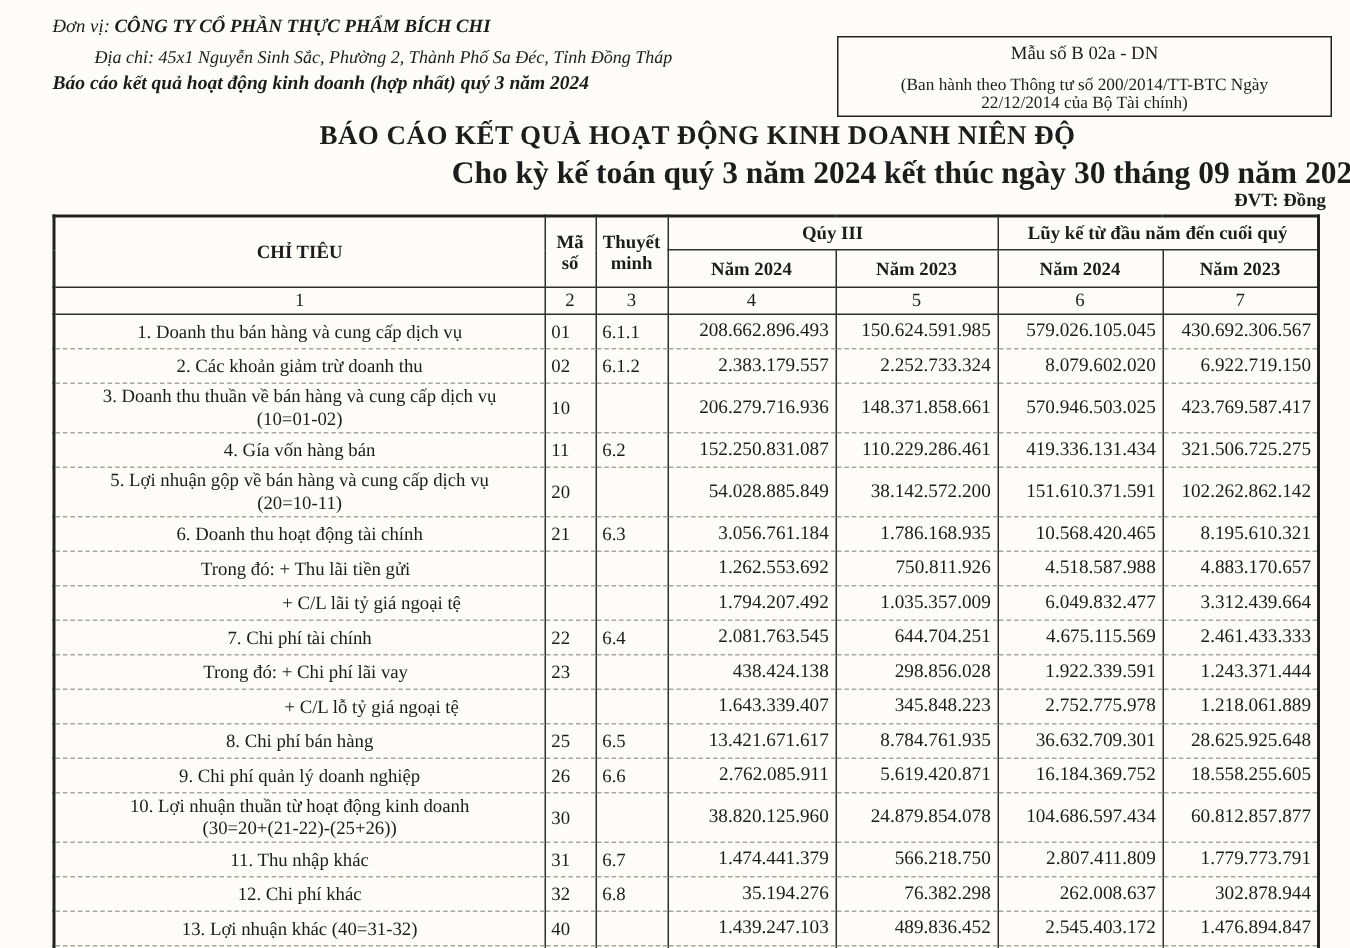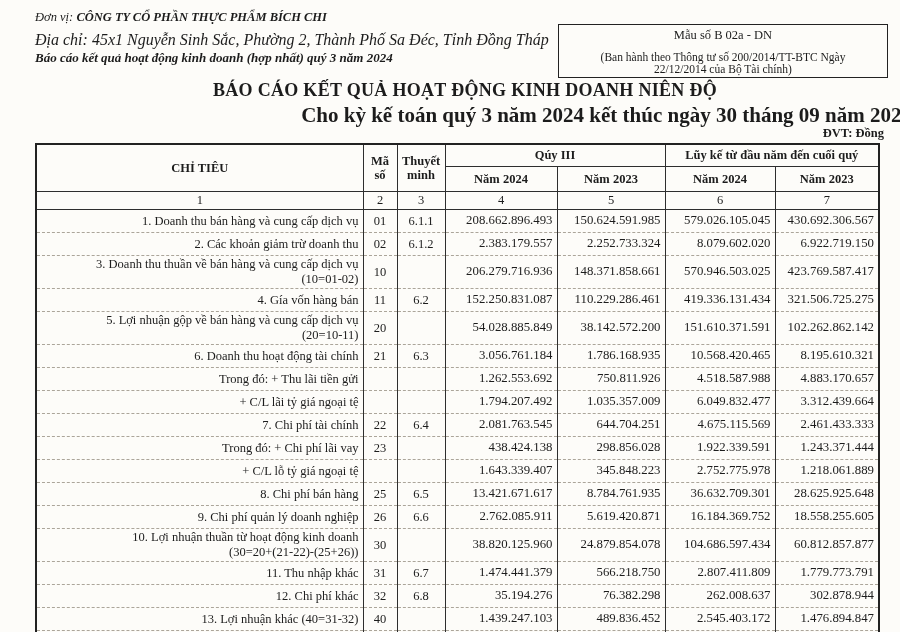--- a/index.html
+++ b/index.html
@@ -7,21 +7,21 @@
     width:900px;height:632px;
     background:#fdfcf9;
     font-family:"Liberation Serif","DejaVu Serif",serif;
     color:#1c1c1c;
     position:relative;
     overflow:hidden;
   }
   .hdr-left{position:absolute;left:35px;top:10px;width:520px;}
   .hdr-line1{font-style:italic;font-size:12.5px;margin-bottom:6px;}
   .hdr-line1 .co{font-weight:600;text-align:center;}
-  .hdr-line2{font-style:italic;font-size:16px;margin-bottom:1px;}
+  .hdr-line2{font-style:italic;font-size:12px;margin-bottom:1px;margin-left:28px;}
   .hdr-line3{font-style:italic;font-weight:bold;font-size:13px;}
 
   .form-box{
     position:absolute;right:12px;top:24px;width:330px;
     border:1.6px solid #222;background:transparent;
     text-align:center;padding:3px 4px 2px 4px;box-sizing:border-box;
   }
   .form-box .fb1{font-weight:normal;font-size:12.5px;margin-bottom:8px;}
   .form-box .fb2{font-size:11.5px;}
   .form-box .fb3{font-size:11.5px;}
@@ -54,24 +54,24 @@
   .rpt tr.h2 th{height:22px;}
   .rpt tr.h3 th{height:15px;font-weight:normal;}
   .rpt td{
     border-left:1.4px solid #2e2e2e;
     border-right:1.4px solid #2e2e2e;
     border-top:1px dashed #aba59a;
     padding:1px 4px;vertical-align:middle;line-height:1.2;
     height:20px;
   }
   .rpt tbody tr:last-child td{border-bottom:2px solid #222;}
-  .c-label{text-align:right;}
+  .c-label{text-align:center;}
   .c-label.ind1{padding-left:12px;}
   .c-label.ind2{padding-left:100px;}
-  .c-center{text-align:center;}
+  .c-center{}
   .c-num{text-align:right;padding-right:6px;font-size:12.8px;}
 </style>
 </head>
 <body>
 
 <div class="hdr-left">
   <div class="hdr-line1"><span>Đơn vị:</span> <span class="co">CÔNG TY CỔ PHẦN THỰC PHẨM BÍCH CHI</span></div>
   <div class="hdr-line2">Địa chỉ: 45x1 Nguyễn Sinh Sắc, Phường 2, Thành Phố Sa Đéc, Tỉnh Đồng Tháp</div>
   <div class="hdr-line3">Báo cáo kết quả hoạt động kinh doanh (hợp nhất) quý 3 năm 2024</div>
 </div>

